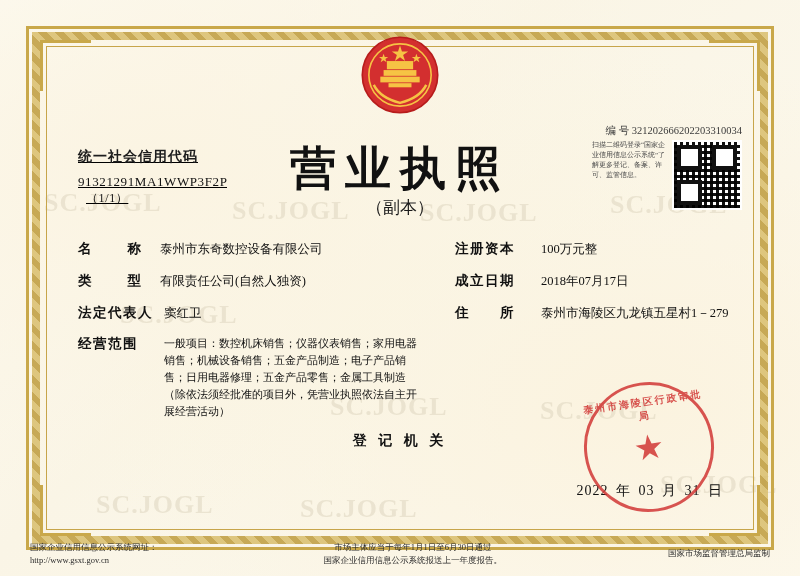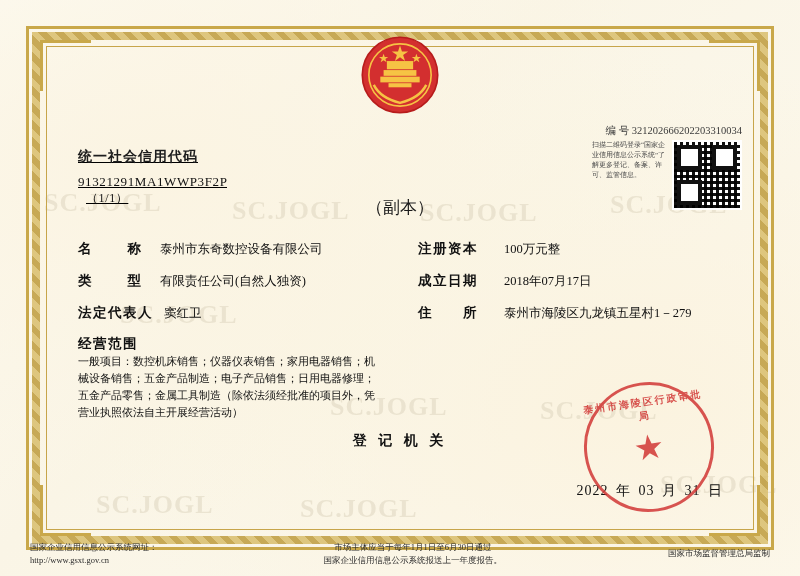--- a/index.html
+++ b/index.html
@@ -194,20 +194,21 @@
   .fields {
     position: absolute;
     left: 78px;
     top: 240px;
     right: 62px;
   }
   .row {
     display: flex;
     margin-bottom: 13px;
     align-items: center;
+    gap: 37px;
   }
   .col-left {
     width: 340px;
     display: flex;
     align-items: flex-start;
   }
   .col-right {
     flex: 1;
     display: flex;
     align-items: flex-start;
@@ -362,20 +363,21 @@
   </div>
 
   <div class="credit-code">
     <div class="cc-label">统一社会信用代码</div>
     <div class="cc-value">
       <span>91321291MA1WWP3F2P</span>
       <span class="cc-copy">（1/1）</span>
     </div>
   </div>
 
+  <div class="title">营业执照</div>
   <div class="subtitle">（副本）</div>
 
   <div class="fields">
 
     <div class="row">
       <div class="col-left">
         <div class="lbl">名　　称</div>
         <div class="val">泰州市东奇数控设备有限公司</div>
       </div>
       <div class="col-right">
@@ -400,21 +402,21 @@
         <div class="lbl wide">法定代表人</div>
         <div class="val">窦红卫</div>
       </div>
       <div class="col-right">
         <div class="lbl wide">住　　所</div>
         <div class="val">泰州市海陵区九龙镇五星村1－279</div>
       </div>
     </div>
 
     <div class="row">
-      <div class="col-left" style="width:340px;flex-direction:column;">
+      <div class="col-left" style="width:340px;">
         <div class="lbl wide">经营范围</div>
         <div class="val small">一般项目：数控机床销售；仪器仪表销售；家用电器销售；机械设备销售；五金产品制造；电子产品销售；日用电器修理；五金产品零售；金属工具制造（除依法须经批准的项目外，凭营业执照依法自主开展经营活动）</div>
       </div>
       <div class="col-right"></div>
     </div>
 
   </div>
 
   <div class="reg-auth">登 记 机 关</div>
 

